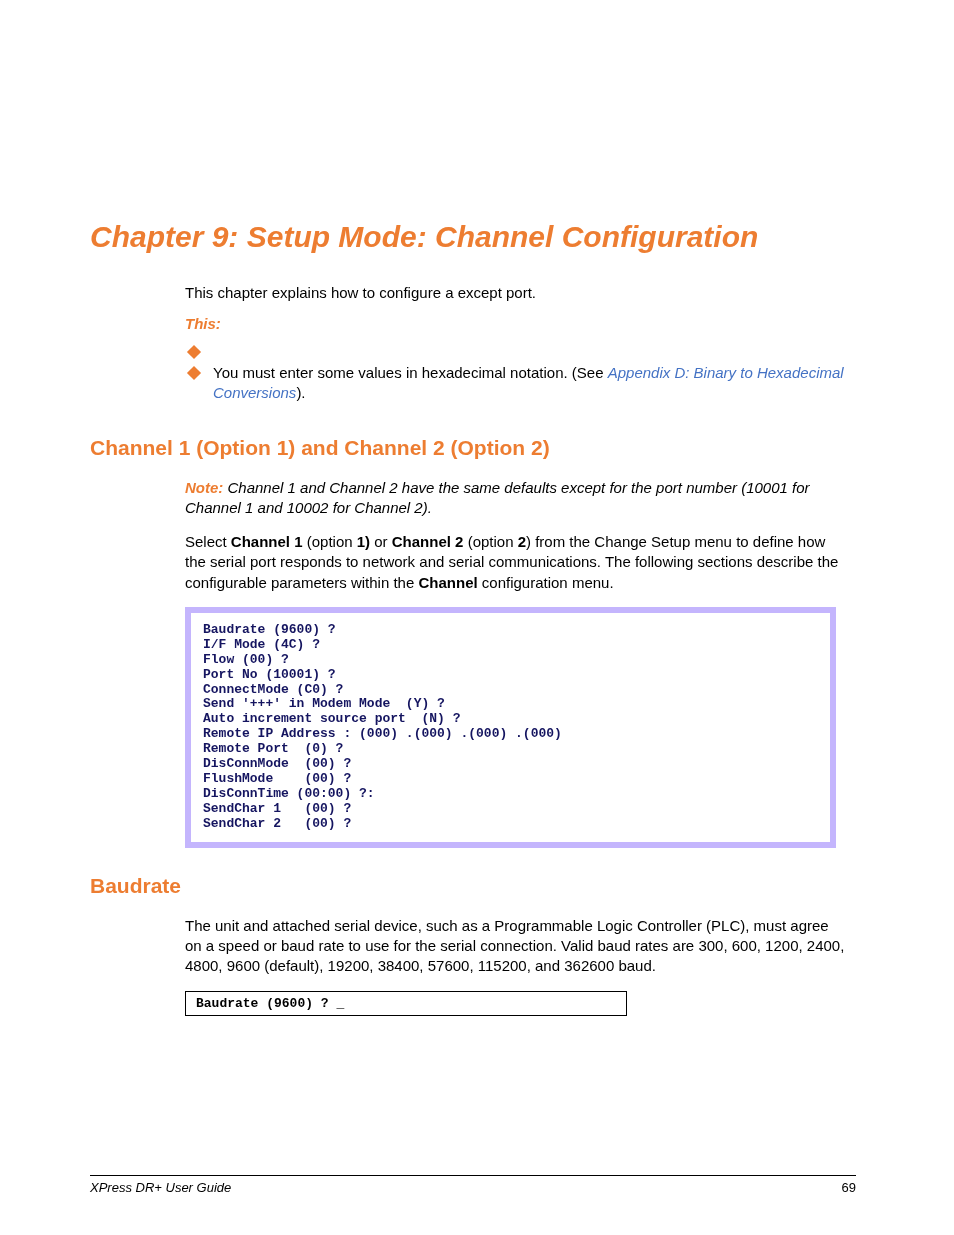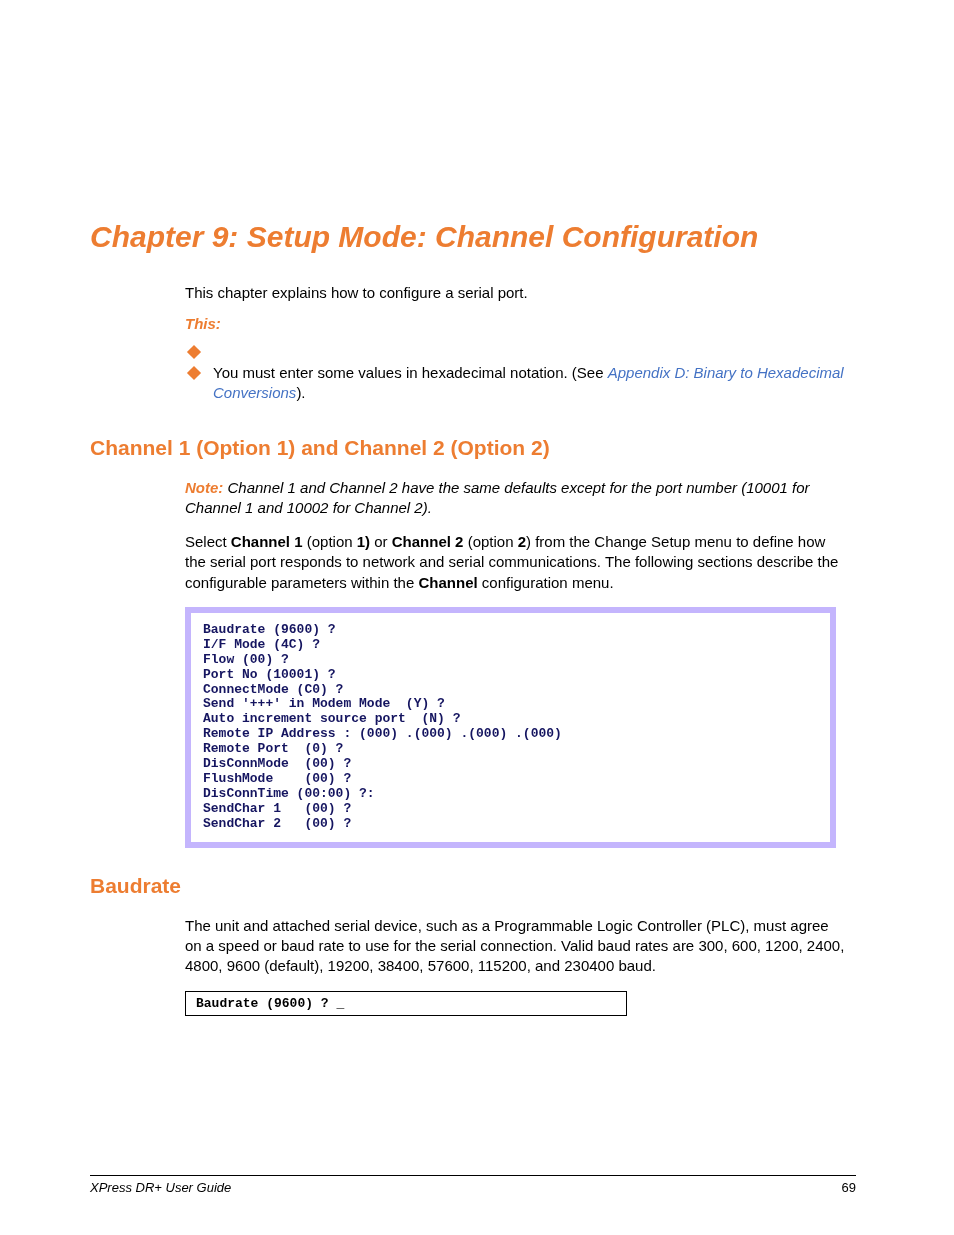--- a/index.html
+++ b/index.html
@@ -117,21 +117,21 @@
   .footer .pn { font-style: normal; }
 </style>
 </head>
 <body>
 
 <div class="page">
 
   <div class="chapter-title">Chapter 9: Setup Mode: Channel Configuration</div>
 
   <div class="body-block">
-    <div class="intro">This chapter explains how to configure a serial port.</div>
+    <div class="intro">This chapter explains how to configure a except port.</div>
     <div class="notes-label">This:</div>
 
     <div class="bullet-row">
       <div class="bullet-diamond"></div>
     </div>
     <div class="bullet-row">
       <div class="bullet-diamond"></div>
       <div>
         <span>You must enter some values in hexadecimal notation. (See </span><span class="link">Appendix D: Binary to Hexadecimal Conversions</span><span>).</span>
       </div>
@@ -162,21 +162,21 @@
 Remote Port  (0) ?
 DisConnMode  (00) ?
 FlushMode    (00) ?
 DisConnTime (00:00) ?:
 SendChar 1   (00) ?
 SendChar 2   (00) ?</div>
 
   <div class="section-h2">Baudrate</div>
 
   <div class="body-block">
-    <div class="para">The unit and attached serial device, such as a Programmable Logic Controller (PLC), must agree on a speed or baud rate to use for the serial connection. Valid baud rates are 300, 600, 1200, 2400, 4800, 9600 (default), 19200, 38400, 57600, 115200, and 230400 baud.</div>
+    <div class="para">The unit and attached serial device, such as a Programmable Logic Controller (PLC), must agree on a speed or baud rate to use for the serial connection. Valid baud rates are 300, 600, 1200, 2400, 4800, 9600 (default), 19200, 38400, 57600, 115200, and 362600 baud.</div>
   </div>
 
   <div class="code-box2">Baudrate (9600) ? _</div>
 
   <div class="footer">
     <span>XPress DR+ User Guide</span>
     <span class="pn">69</span>
   </div>
 
 </div>

